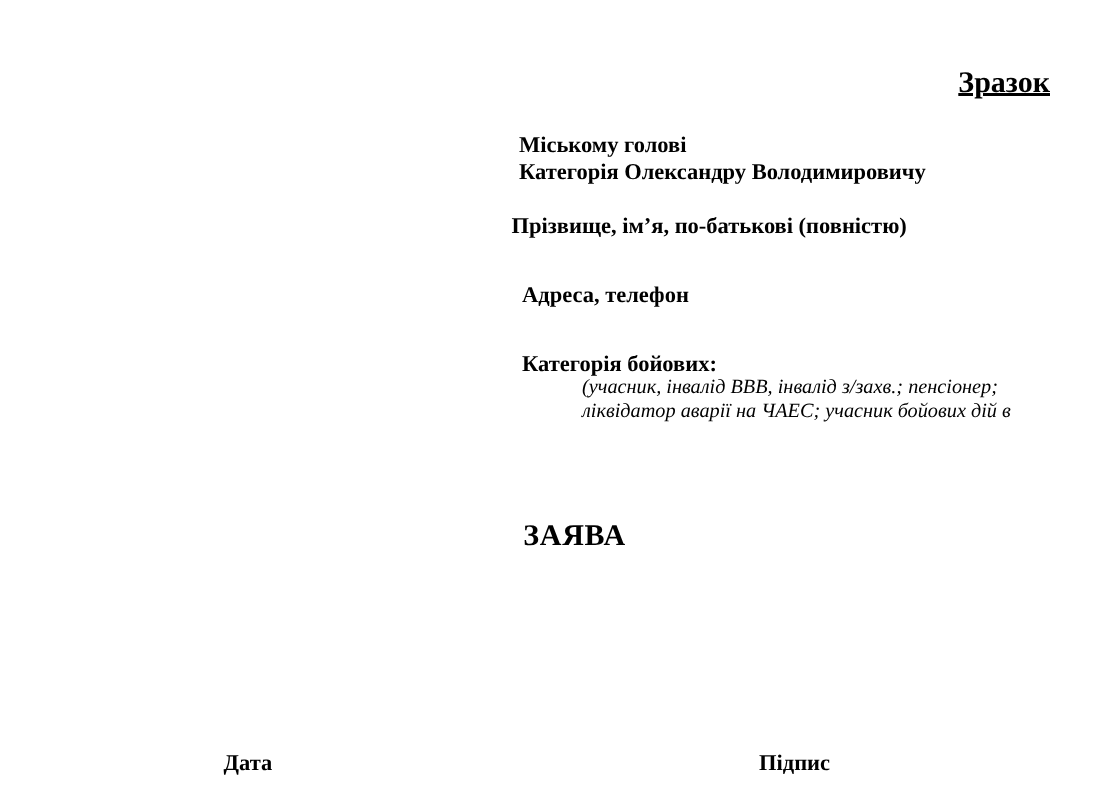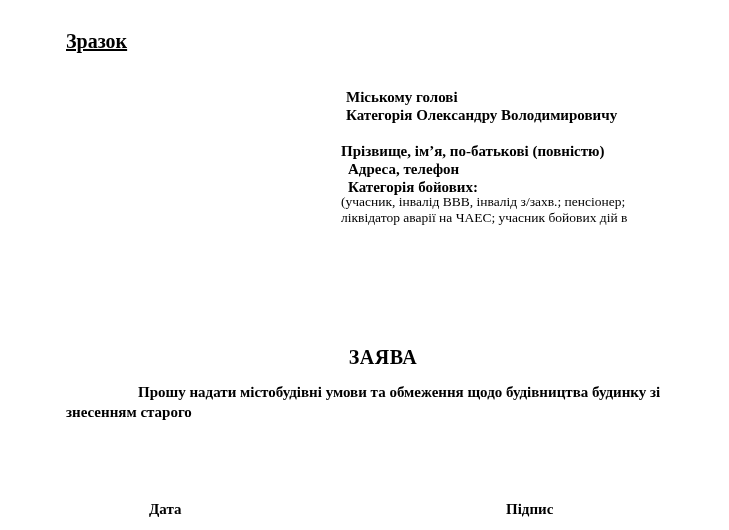--- a/index.html
+++ b/index.html
@@ -10,41 +10,43 @@
     color: #000000;
     overflow: hidden;
   }
   .page {
     position: relative;
     width: 729px; height: 530px;
     background: #ffffff;
   }
   .doc-title {
     position: absolute;
-    left: 66px; right: 29px; top: 29px;
-    text-align: left;
+    left: 66px; right: 29px; top: 43px;
+    text-align: right;
     font-size: 20px;
     font-weight: bold;
     text-decoration: underline;
     line-height: 24px;
   }
   .addr-block {
     position: absolute;
     left: 341px; top: 88px;
     font-size: 15px;
     font-weight: bold;
     line-height: 18px;
     white-space: nowrap;
   }
   .addr-line.indent-sm { padding-left: 5px; }
-  .addr-line.indent-md { padding-left: 7px; }
+  .addr-line.indent-md { padding-left: 7px; margin-top: 28px; }
   .addr-spacer { height: 18px; }
   .category-note {
+    margin-left: 47px;
     margin-top: -2px;
     font-weight: normal;
+    font-style: italic;
     font-size: 13.5px;
     line-height: 16px;
     white-space: nowrap;
   }
   .zayava-heading {
     position: absolute;
     left: 66px; right: 29px; top: 348px;
     text-align: center;
     font-size: 20px;
     font-weight: bold;
@@ -86,23 +88,19 @@
     <div class="addr-line indent-md">Адреса, телефон</div>
     <div class="addr-line indent-md">Категорія бойових:</div>
     <div class="category-note">
       <div class="note-line">(учасник, інвалід ВВВ, інвалід з/захв.; пенсіонер;</div>
       <div class="note-line">ліквідатор аварії на ЧАЕС; учасник бойових дій в</div>
     </div>
   </div>
 
   <div class="zayava-heading">ЗАЯВА</div>
 
-  <div class="body-par">
-    <span class="body-line first">Прошу надати містобудівні умови та обмеження щодо будівництва будинку зі</span>
-    <span class="body-line">знесенням старого</span>
-  </div>
 
   <div class="signature-row">
     <span class="sig-date">Дата</span>
     <span class="sig-sign">Підпис</span>
   </div>
 
 </div>
 
 </body></html>

